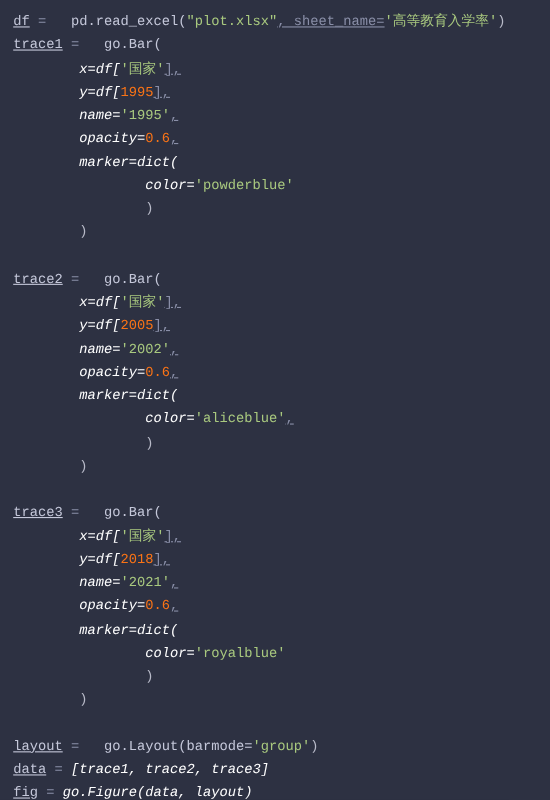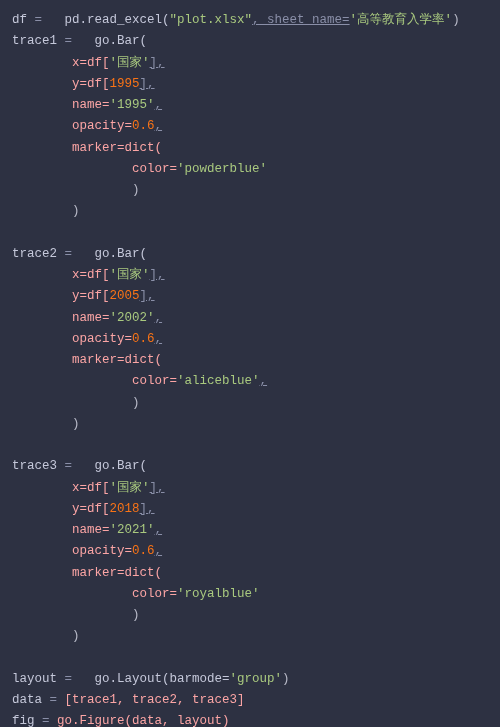--- a/index.html
+++ b/index.html
@@ -11,22 +11,22 @@
       padding: 10px 12px;
       color: #c5c8da;
       width: 500px;
       height: 727px;
       overflow: hidden;
     }
     pre {
       white-space: pre;
       font-family: inherit;
     }
-    .c-default { color: #fca5a5; }
-    .c-var { color: #c5c8da; }
+    .c-default { color: #ffffff; font-style: italic; }
+    .c-var { color: #c5c8da; text-decoration: underline; }
     .c-op { color: #8a8fa8; }
     .c-func { color: #c5c8da; padding-left: 15px; }
     .c-str { color: #a9c97f; }
     .c-num { color: #f97316; }
     .c-paren { color: #b8bac8; }
     .c-comma { color: #8a8fa8; text-decoration: underline; }
   </style>
 </head>
 <body>
 

